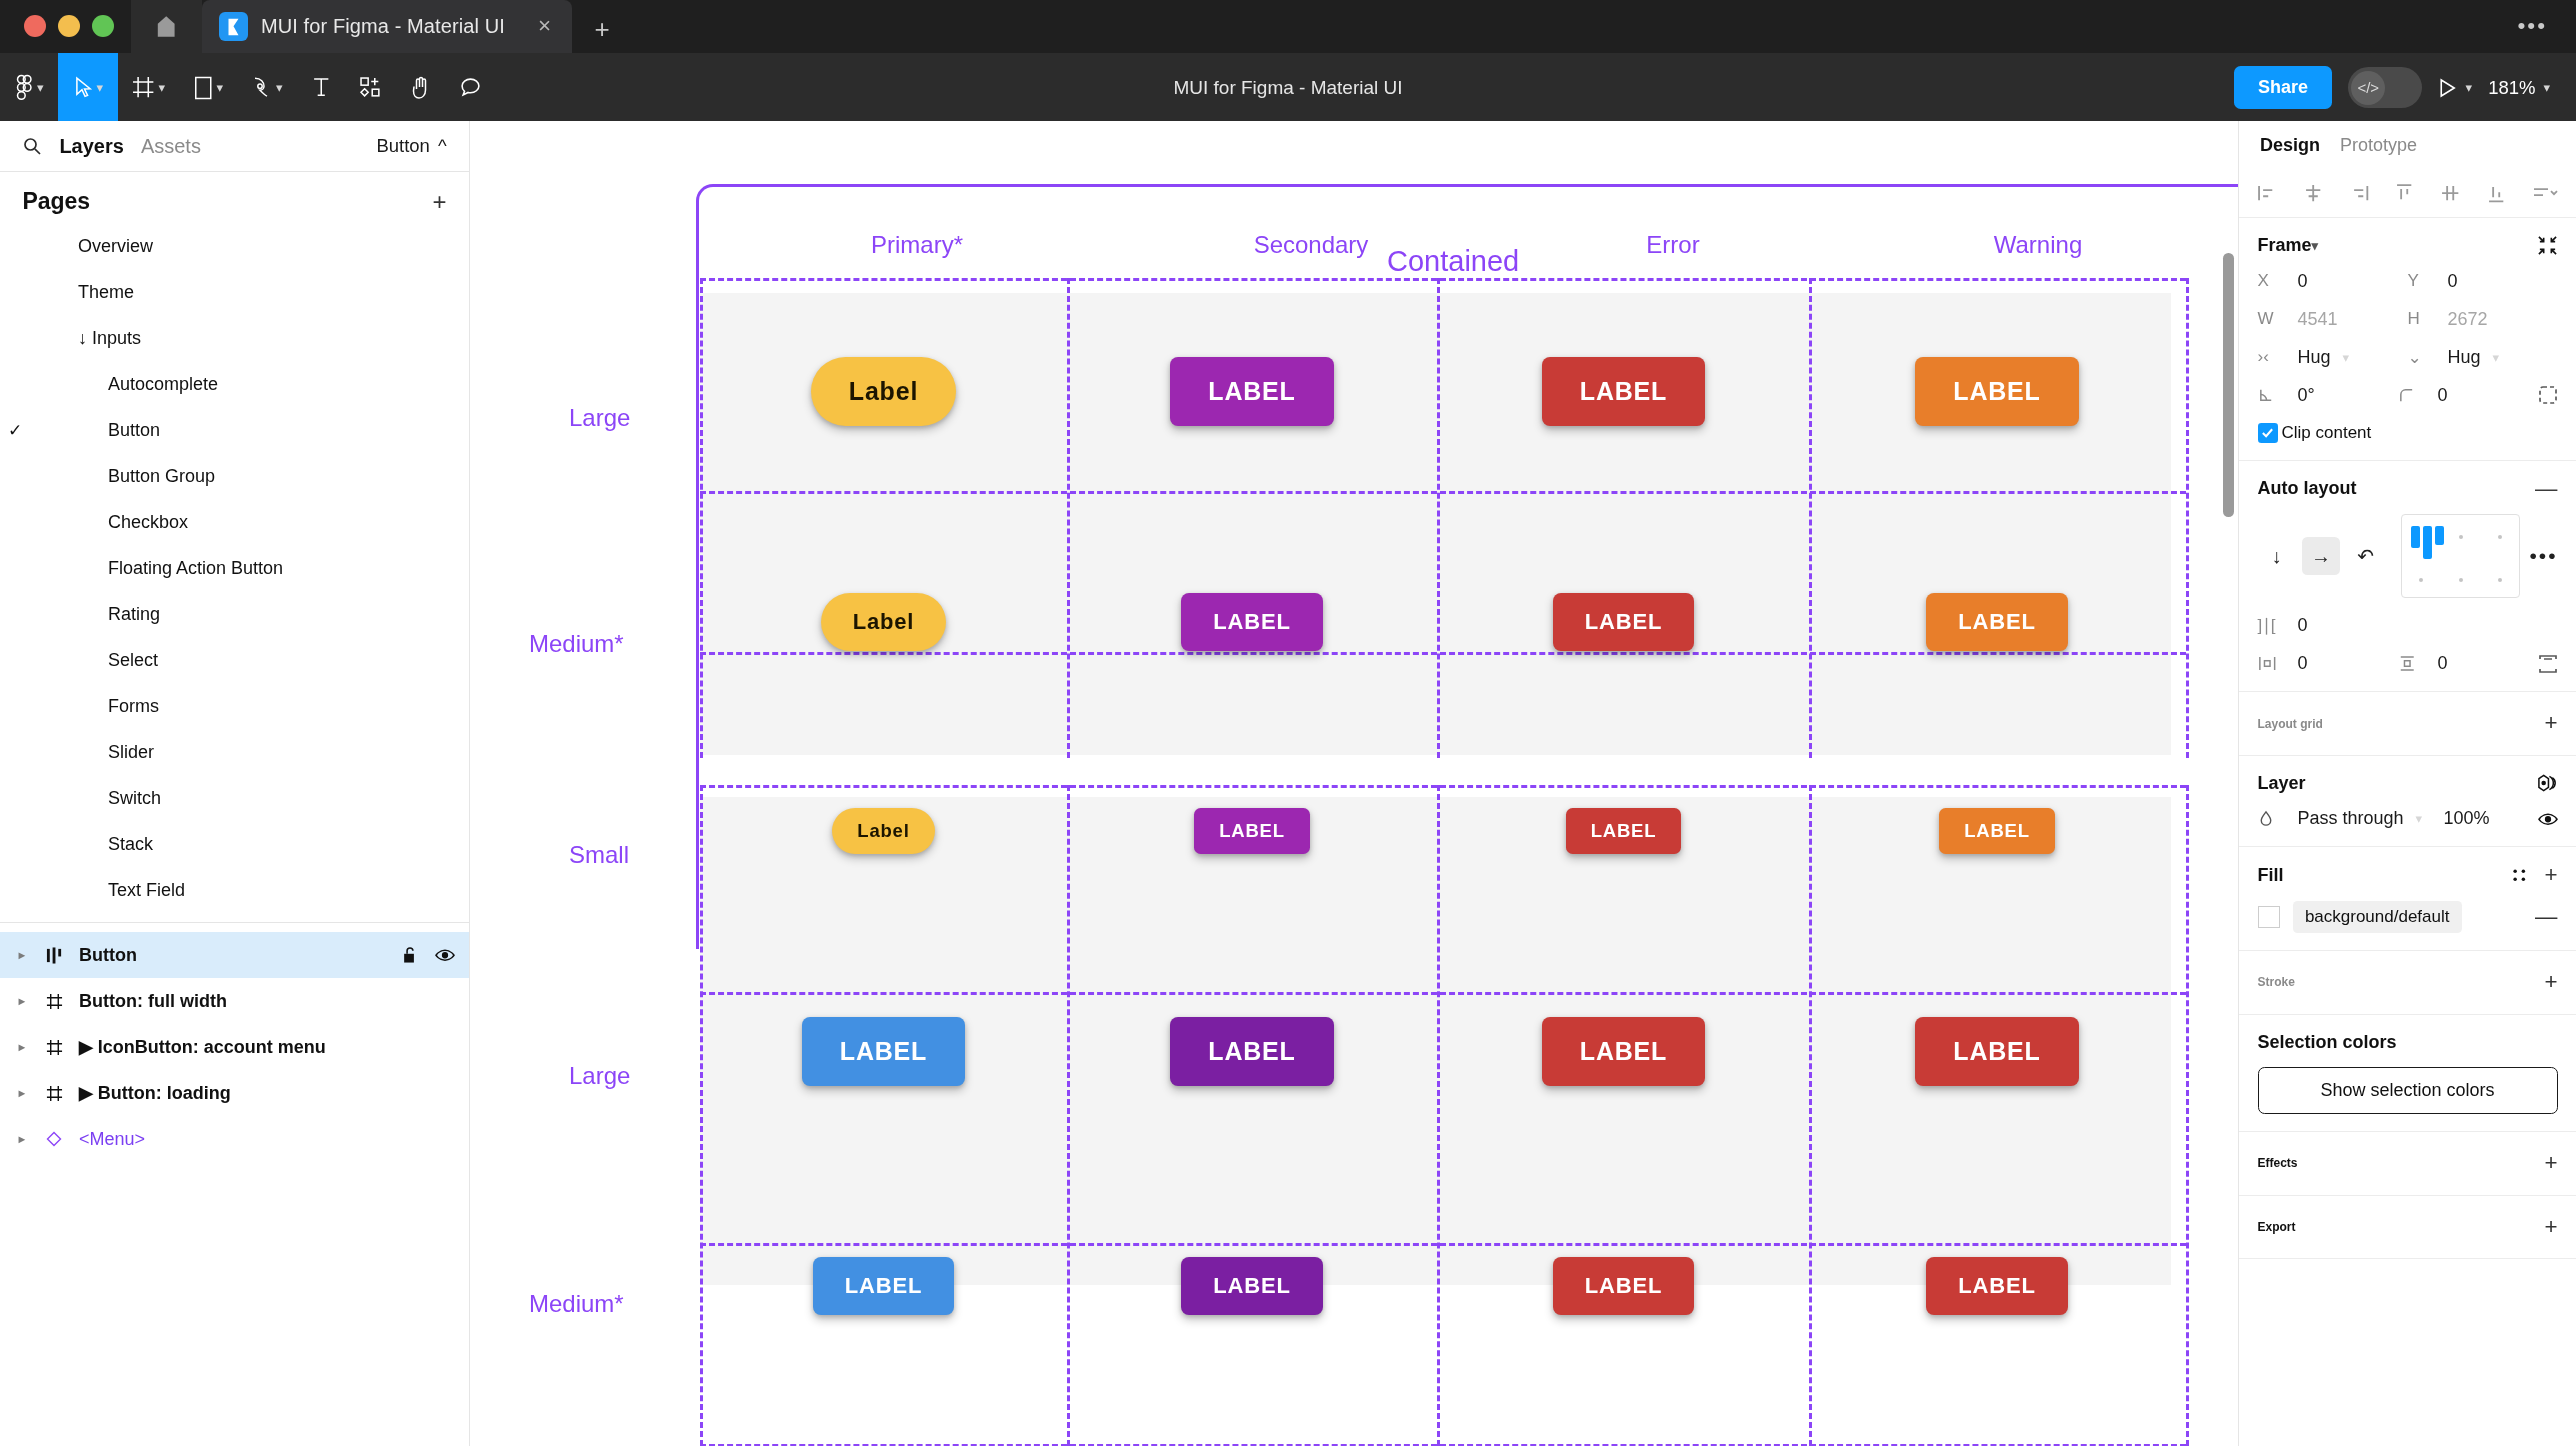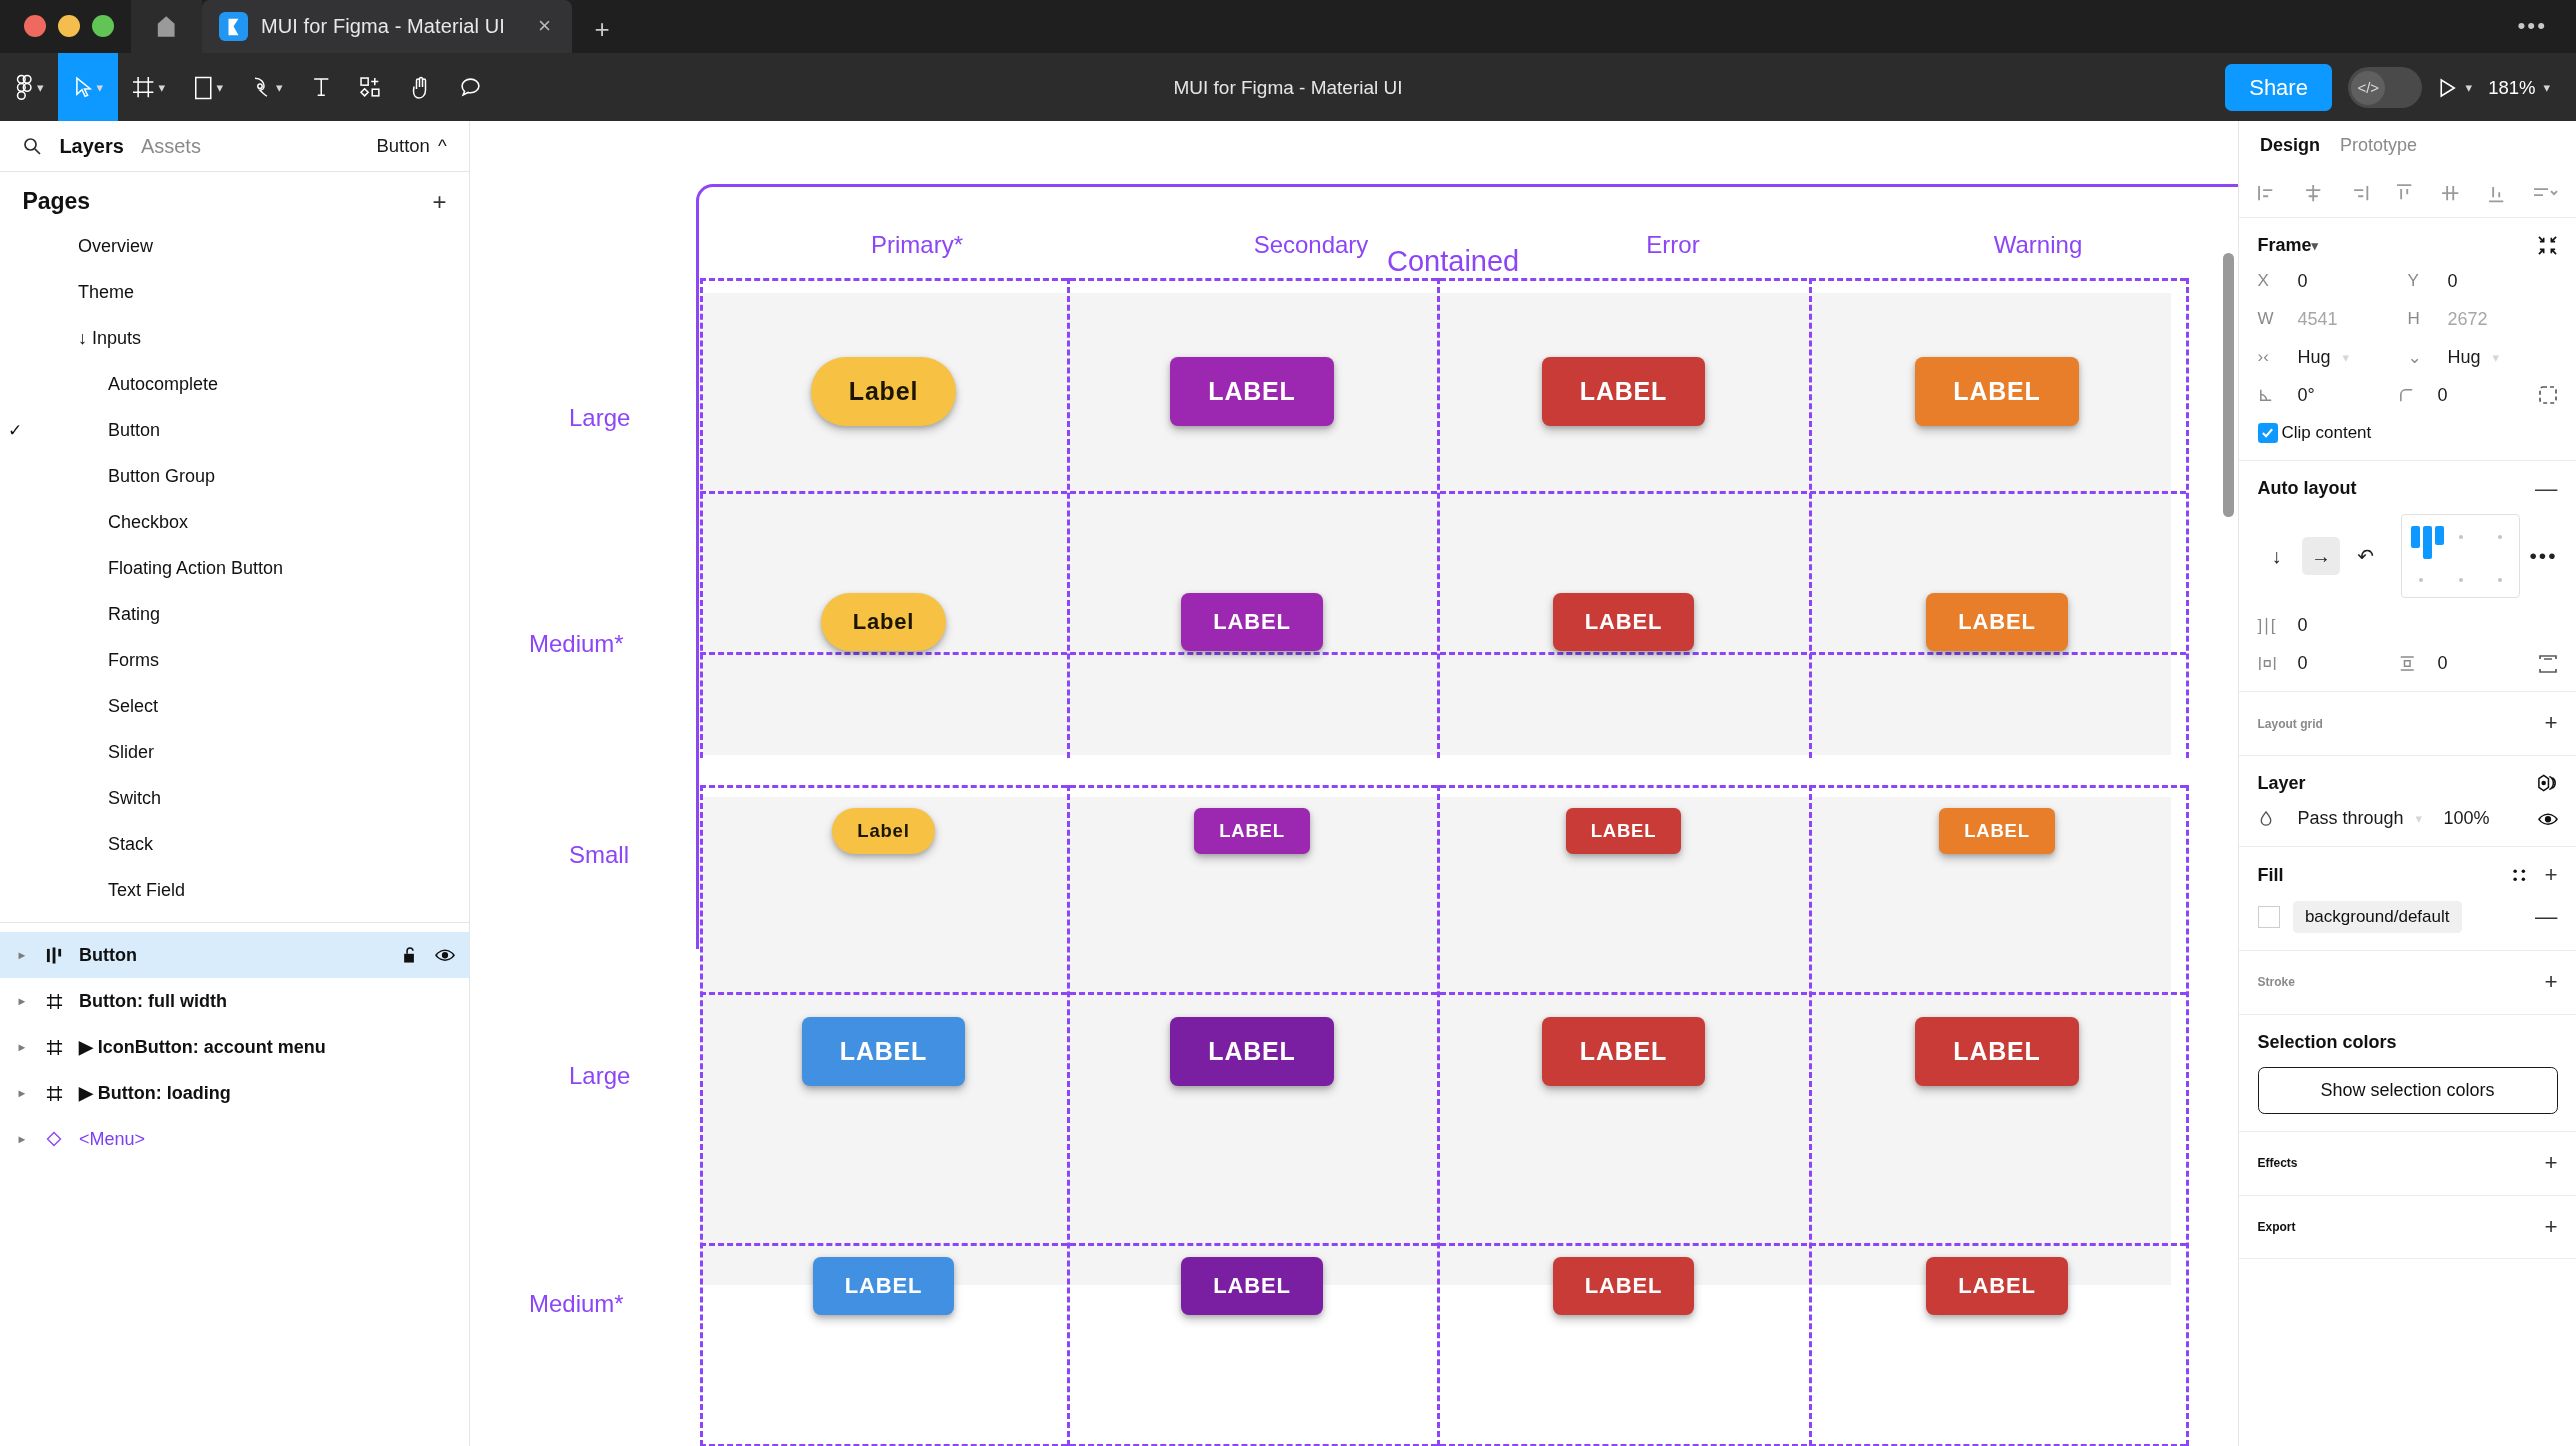--- a/index.html
+++ b/index.html
@@ -42,21 +42,21 @@
     position: absolute; top: 53px; left: 0; width: 2576px; height: 69px;
     background: #2c2c2c; display: flex; align-items: center;
   }
   .tb-item { height: 69px; display: flex; align-items: center; justify-content: center;
              gap: 4px; padding: 0 14.5px; color: #fff; }
   .tb-item.active { background: #0d99ff; }
   .caret { color: #d6d6d6; font-size: 13px; line-height:1; }
   .fig-title { position: absolute; left: 0; right: 0; text-align: center; color: #e6e6e6;
                font-size: 19px; pointer-events: none; }
   .tb-right { margin-left: auto; display: flex; align-items: center; gap: 16px; padding-right: 26px; }
-  .share-btn { background: #0d99ff; color: #fff; font-size: 22px; font-weight: 400;
+  .share-btn { background: #0d99ff; color: #fff; font-size: 18px; font-weight: 700;
                padding: 10.6px 24px; border-radius: 6.6px; }
   .code-toggle { width: 74px; height: 41px; border-radius: 20.5px; background: #4a4a4a;
                  display: flex; align-items: center; padding: 3.3px; }
   .code-knob { width: 34px; height: 34px; border-radius: 50%; background: #5f5f5f;
                display:flex; align-items:center; justify-content:center; color:#dcdcdc;
                font-size: 15px; }
   .present { color: #fff; display: flex; align-items: center; gap: 9.2px; font-size: 18px; }
   .zoom-lvl { color: #fff; font-size: 18.5px; display: flex; align-items: center; gap: 8px; }
 
   
@@ -334,26 +334,26 @@
           <span>Floating Action Button</span>
       </div>
       <div class="page-row lvl2">
         <span class="chk"></span>
         <span class="ind"></span>
           <span>Rating</span>
       </div>
       <div class="page-row lvl2">
         <span class="chk"></span>
         <span class="ind"></span>
+          <span>Select</span>
+      </div>
+      <div class="page-row lvl2">
+        <span class="chk"></span>
+        <span class="ind"></span>
           <span>Forms</span>
-      </div>
-      <div class="page-row lvl2">
-        <span class="chk"></span>
-        <span class="ind"></span>
-          <span>Select</span>
       </div>
       <div class="page-row lvl2">
         <span class="chk"></span>
         <span class="ind"></span>
           <span>Slider</span>
       </div>
       <div class="page-row lvl2">
         <span class="chk"></span>
         <span class="ind"></span>
           <span>Switch</span>

